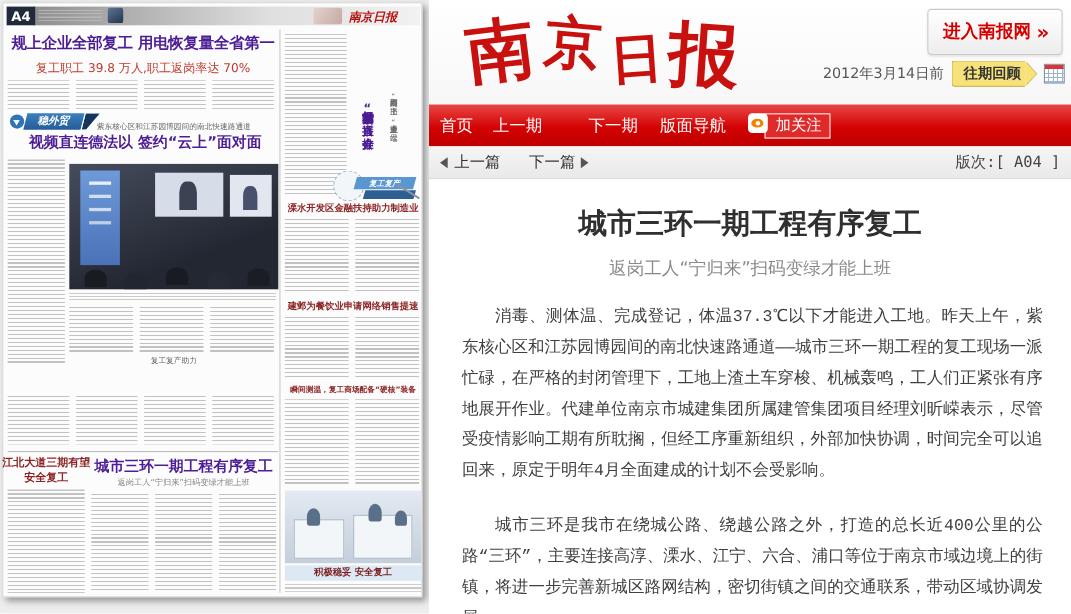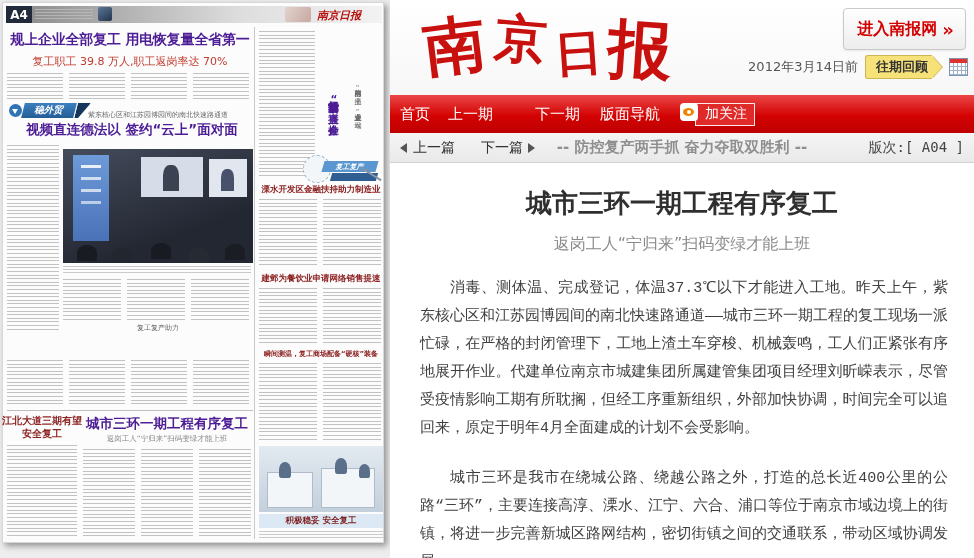--- a/index.html
+++ b/index.html
@@ -230,21 +230,20 @@
         <span class="weibo-ic"></span>
         <span class="follow-label">加关注</span>
       </span>
     </div>
 
     <div class="r-subnav">
       <span class="tri-l"></span>
       <a>上一篇</a>
       <a class="sub-gap">下一篇</a>
       <span class="tri-r"></span>
-      <span class="sub-banner">-- 防控复产两手抓 奋力夺取双胜利 --</span>
       <span class="sub-pageno">版次:[ A04 ]</span>
     </div>
 
     <div class="r-article">
       <div class="art-title">城市三环一期工程有序复工</div>
       <div class="art-sub">返岗工人“宁归来”扫码变绿才能上班</div>
       <div class="art-body">
         <p>消毒、测体温、完成登记，体温37.3℃以下才能进入工地。昨天上午，紫东核心区和江苏园博园间的南北快速路通道——城市三环一期工程的复工现场一派忙碌，在严格的封闭管理下，工地上渣土车穿梭、机械轰鸣，工人们正紧张有序地展开作业。代建单位南京市城建集团所属建管集团项目经理刘昕嵘表示，尽管受疫情影响工期有所耽搁，但经工序重新组织，外部加快协调，时间完全可以追回来，原定于明年4月全面建成的计划不会受影响。</p>
         <p>城市三环是我市在绕城公路、绕越公路之外，打造的总长近400公里的公路“三环”，主要连接高淳、溧水、江宁、六合、浦口等位于南京市域边境上的街镇，将进一步完善新城区路网结构，密切街镇之间的交通联系，带动区域协调发展。</p>
       </div>

